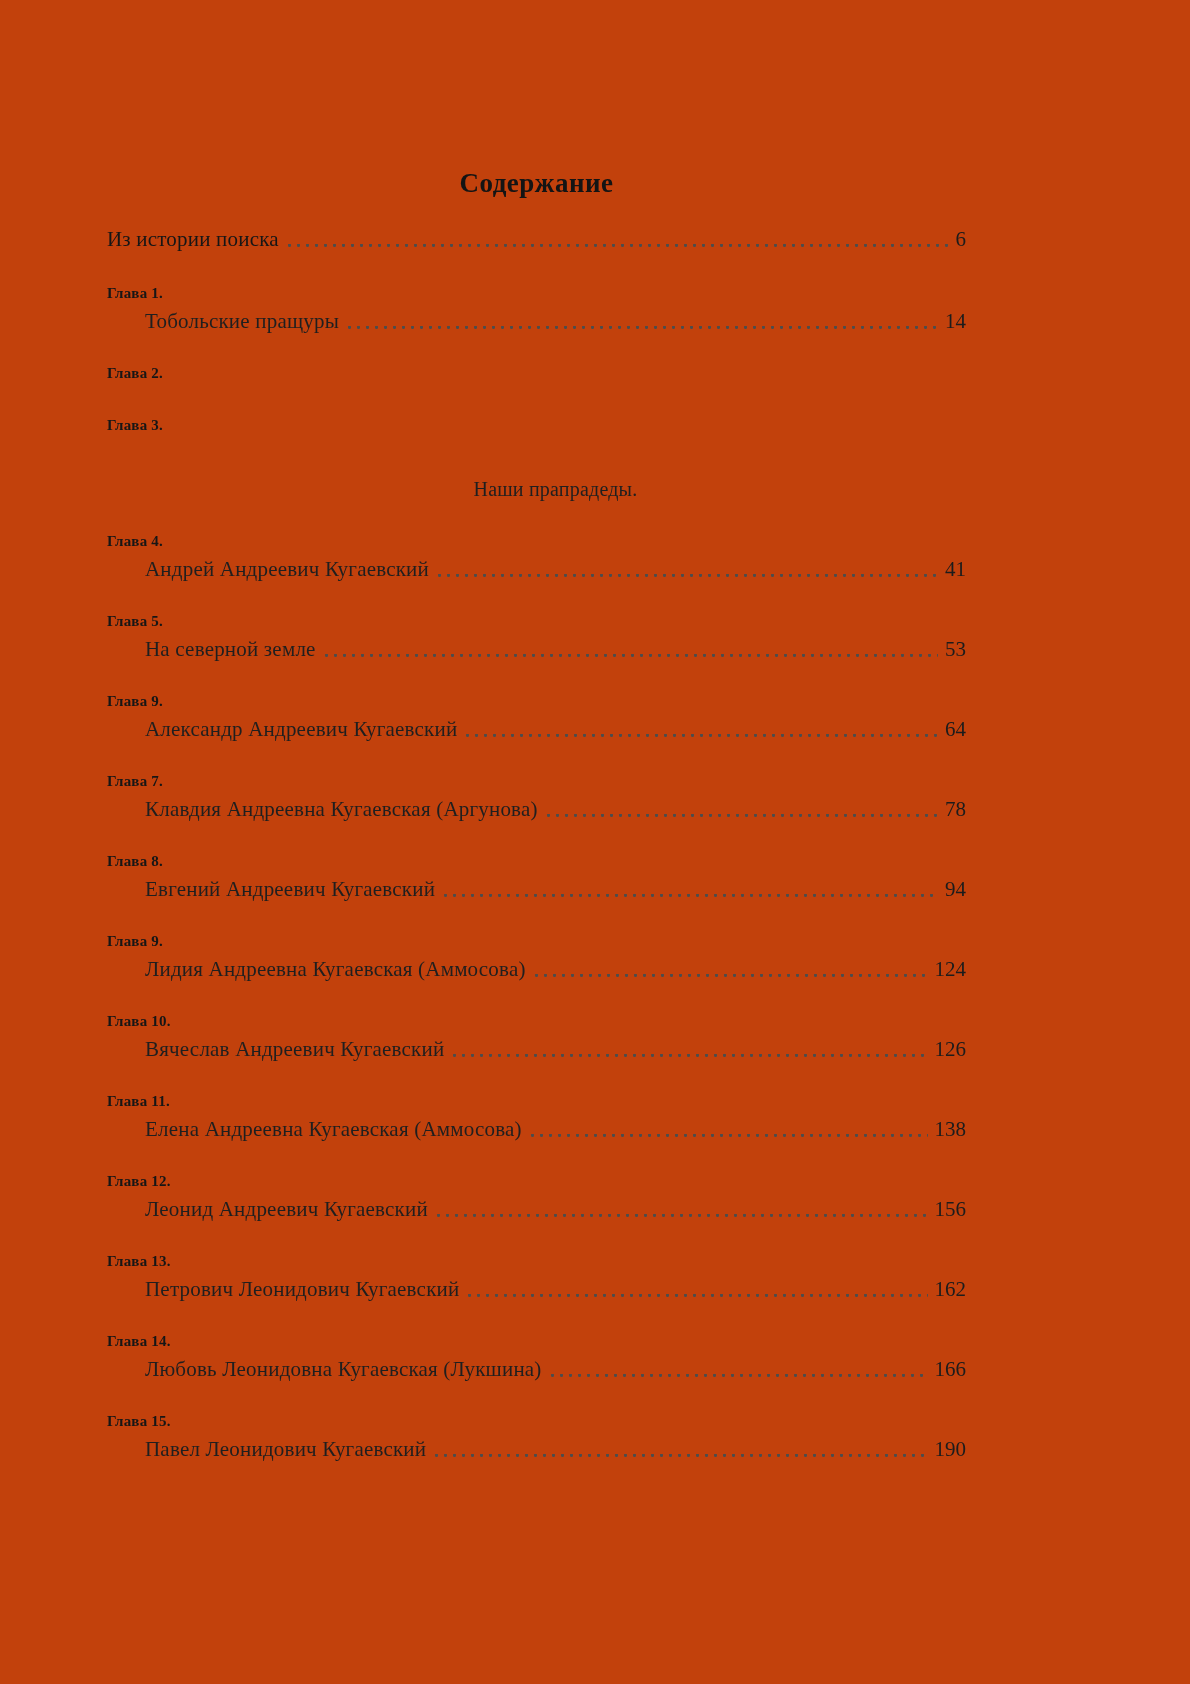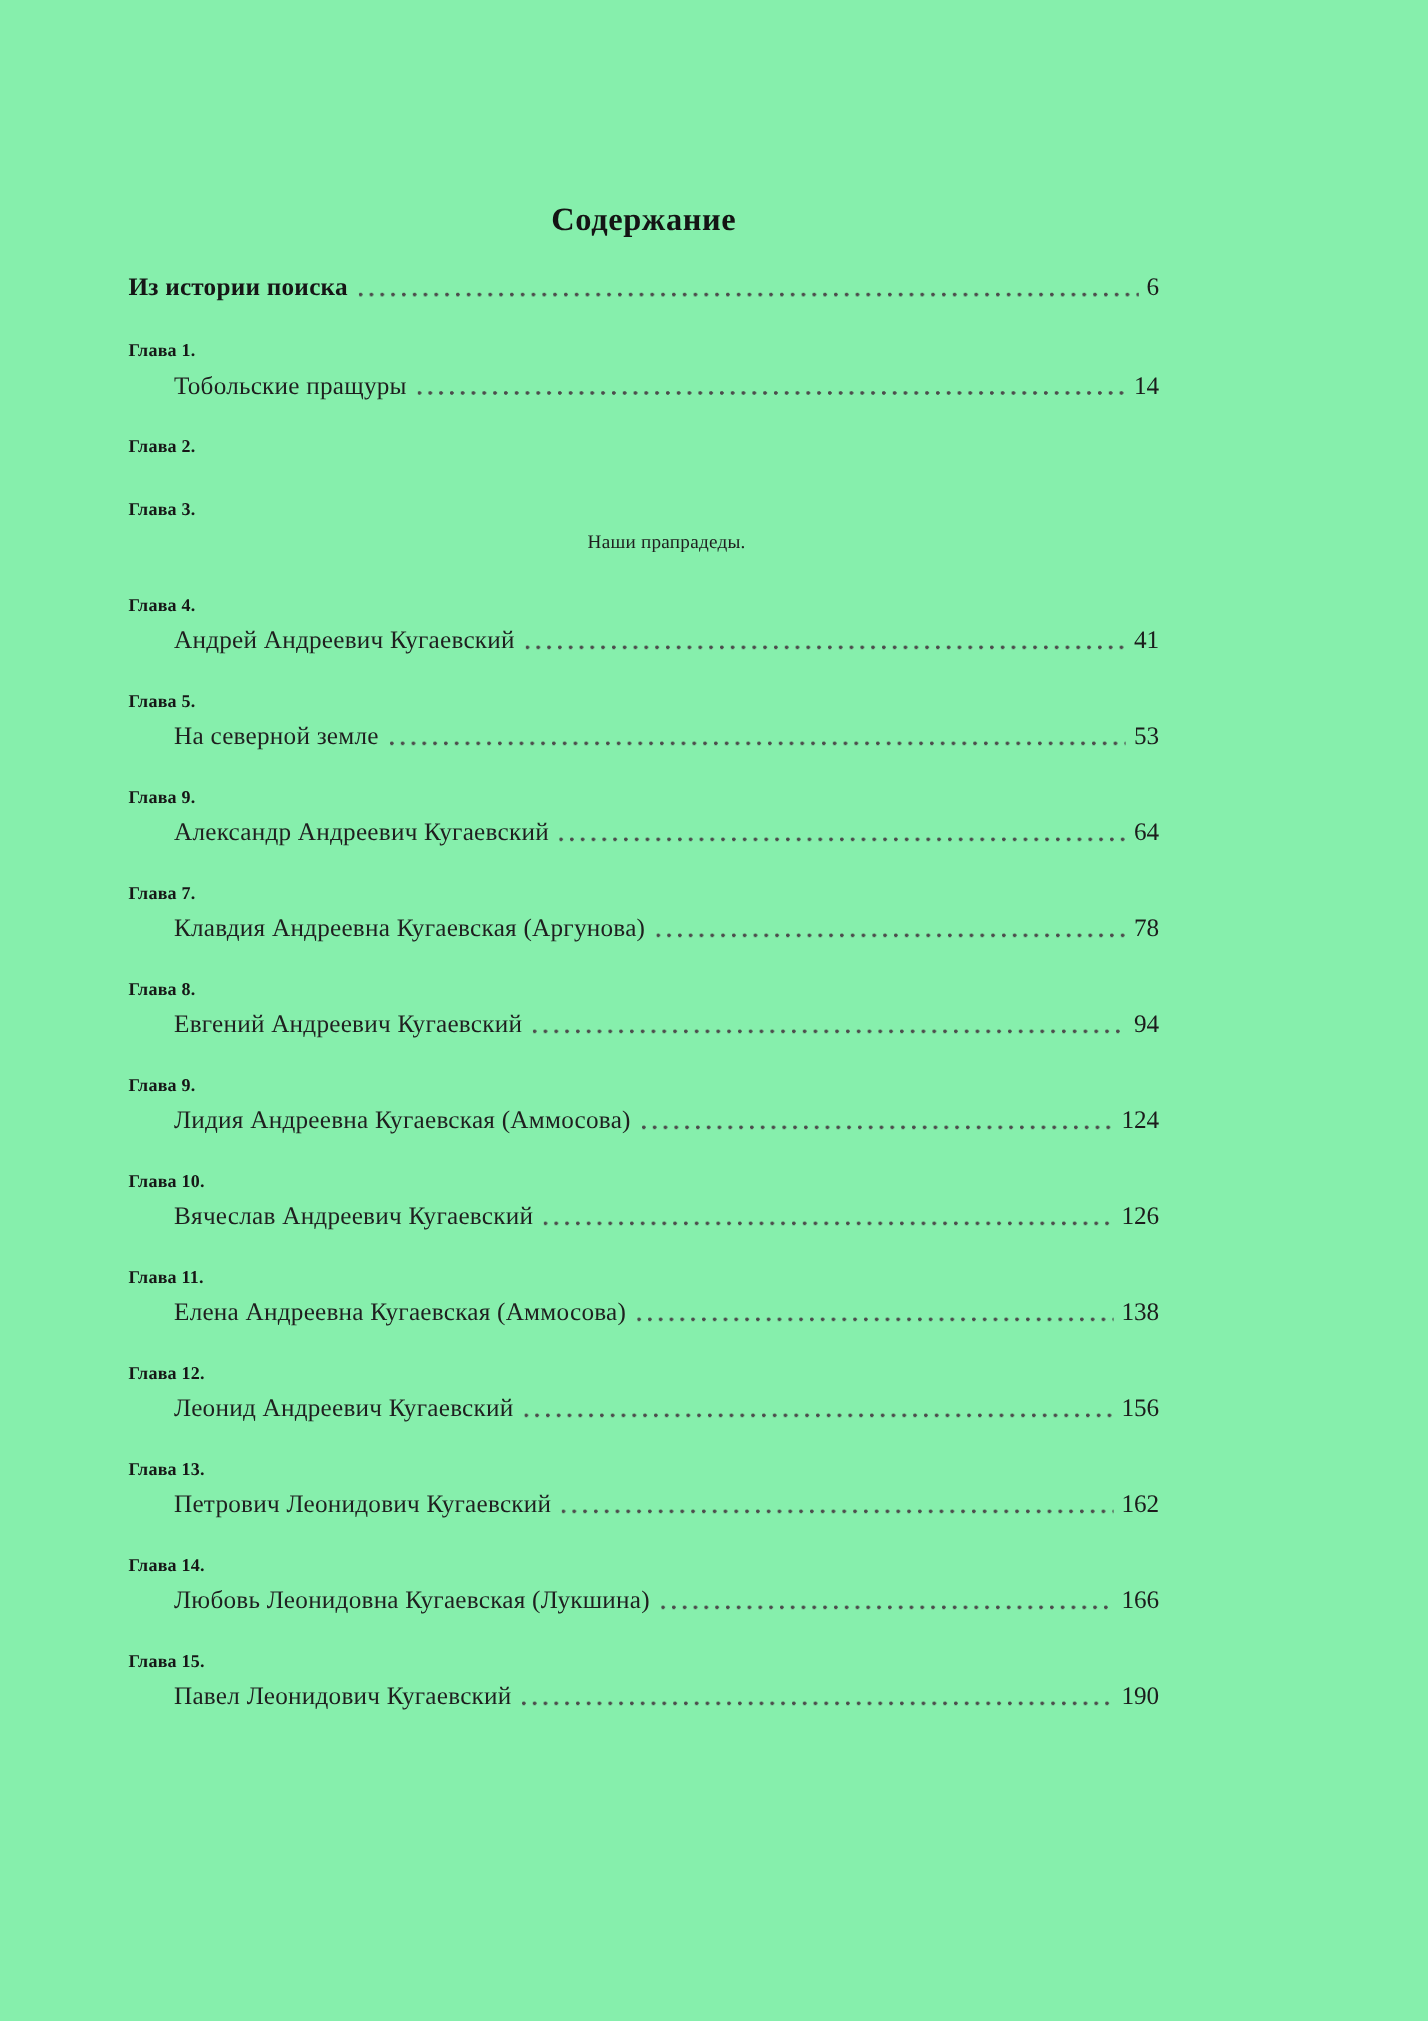--- a/index.html
+++ b/index.html
@@ -12,21 +12,21 @@
     height: 1684px;
     font-family: "Liberation Serif", "DejaVu Serif", serif;
     color: #1f1f1f;
     overflow: hidden;
   }
   .page {
     box-sizing: border-box;
     width: 1190px;
     height: 1684px;
     padding: 166px 224px 0 107px;
-    background: #86efac;
+    background: #c2410c;
   }
   .doc-title {
     margin: 0 0 25px 0;
     font-size: 27px;
     line-height: 34px;
     font-weight: bold;
     text-align: center;
     letter-spacing: 0.5px;
     color: #141414;
   }
@@ -34,33 +34,34 @@
   .entry { margin-bottom: 24px; }
   .entry.intro { margin-bottom: 26px; }
   .chapter {
     font-weight: bold;
     font-size: 15px;
     line-height: 28px;
     color: #161616;
     letter-spacing: 0.2px;
   }
   .subtitle {
-    font-size: 16px;
+    font-size: 20px;
     line-height: 28px;
     letter-spacing: 0.2px;
+    margin-top: 36px;
   }
   .indented { padding-left: 38px; text-align: center; }
   .title-line {
     display: flex;
     align-items: baseline;
     font-size: 21px;
     line-height: 28px;
   }
   .title-line .label {
-    font-weight: bold;
+    font-weight: normal;
     color: #161616;
     white-space: nowrap;
     letter-spacing: 0.2px;
   }
   .entry-title {
     white-space: nowrap;
     letter-spacing: 0.2px;
   }
   .dots {
     flex: 1 1 auto;

